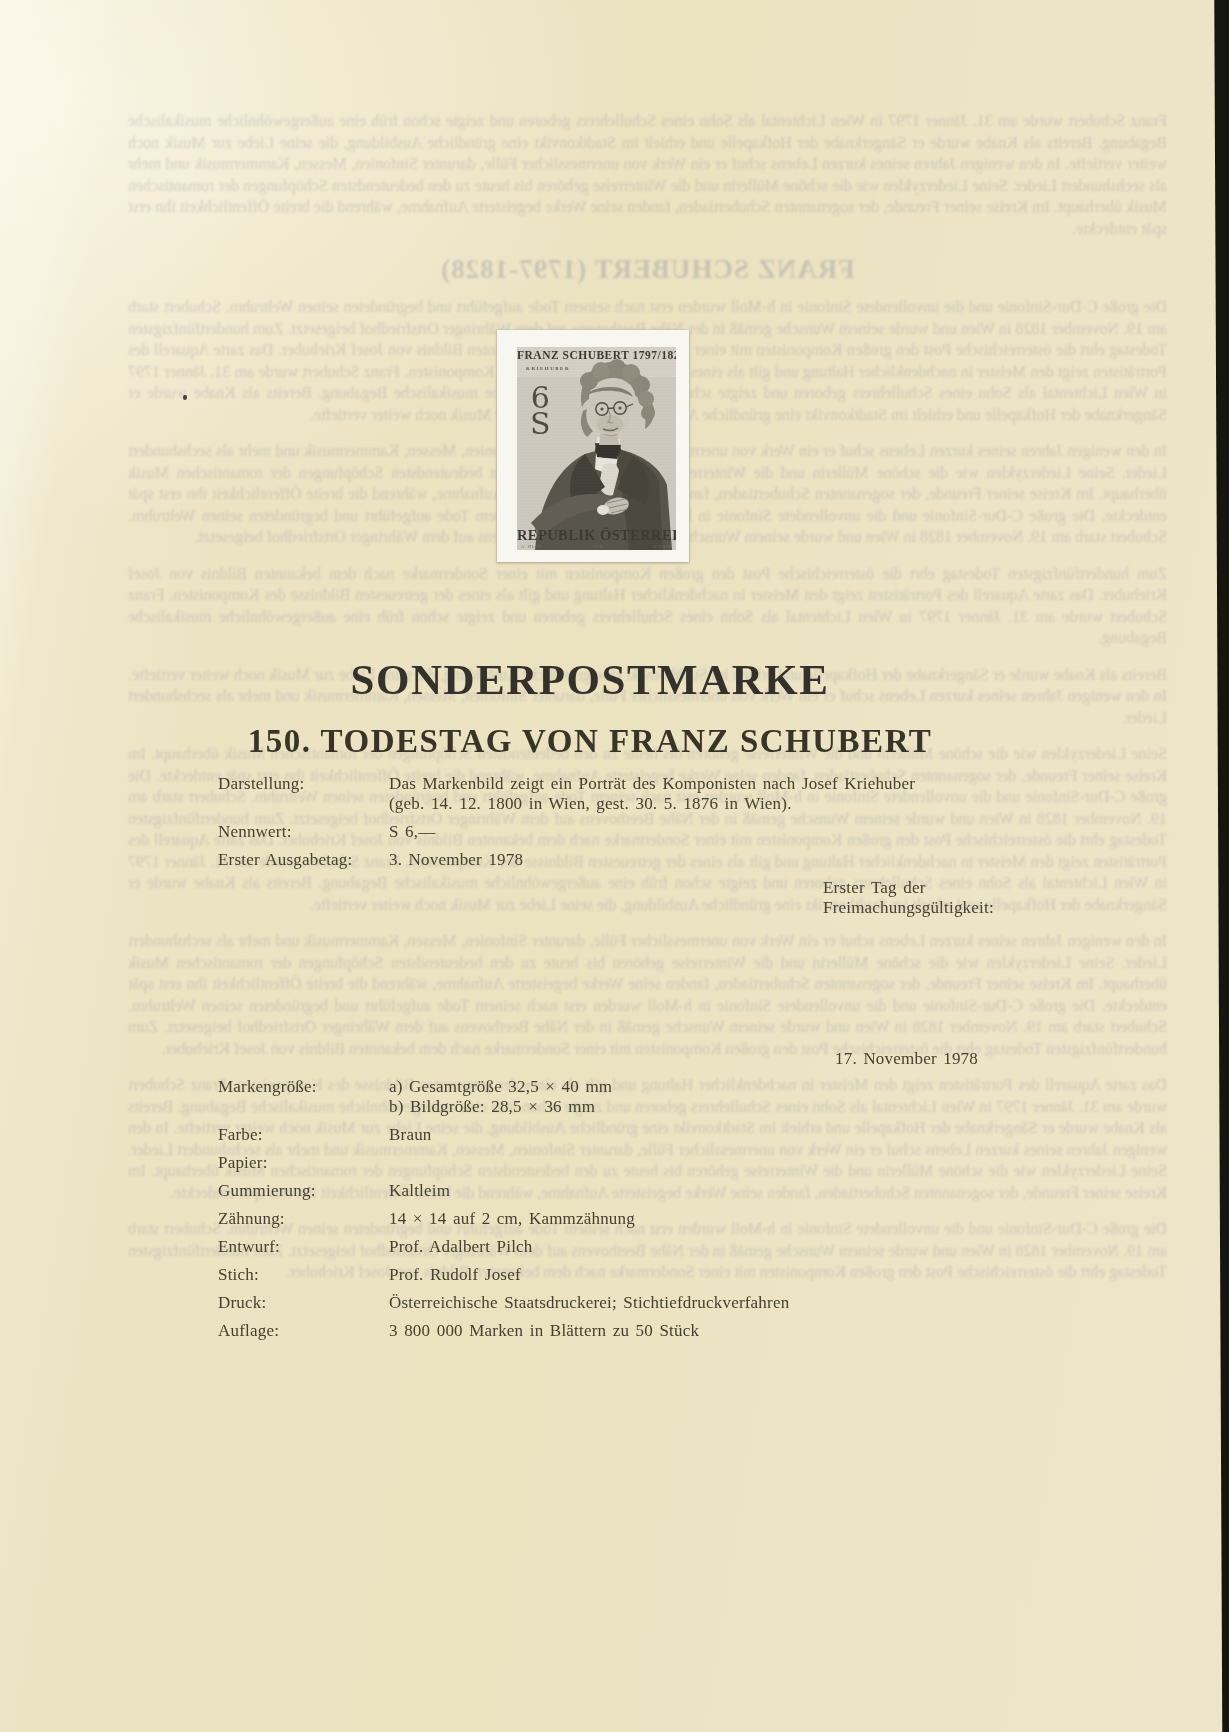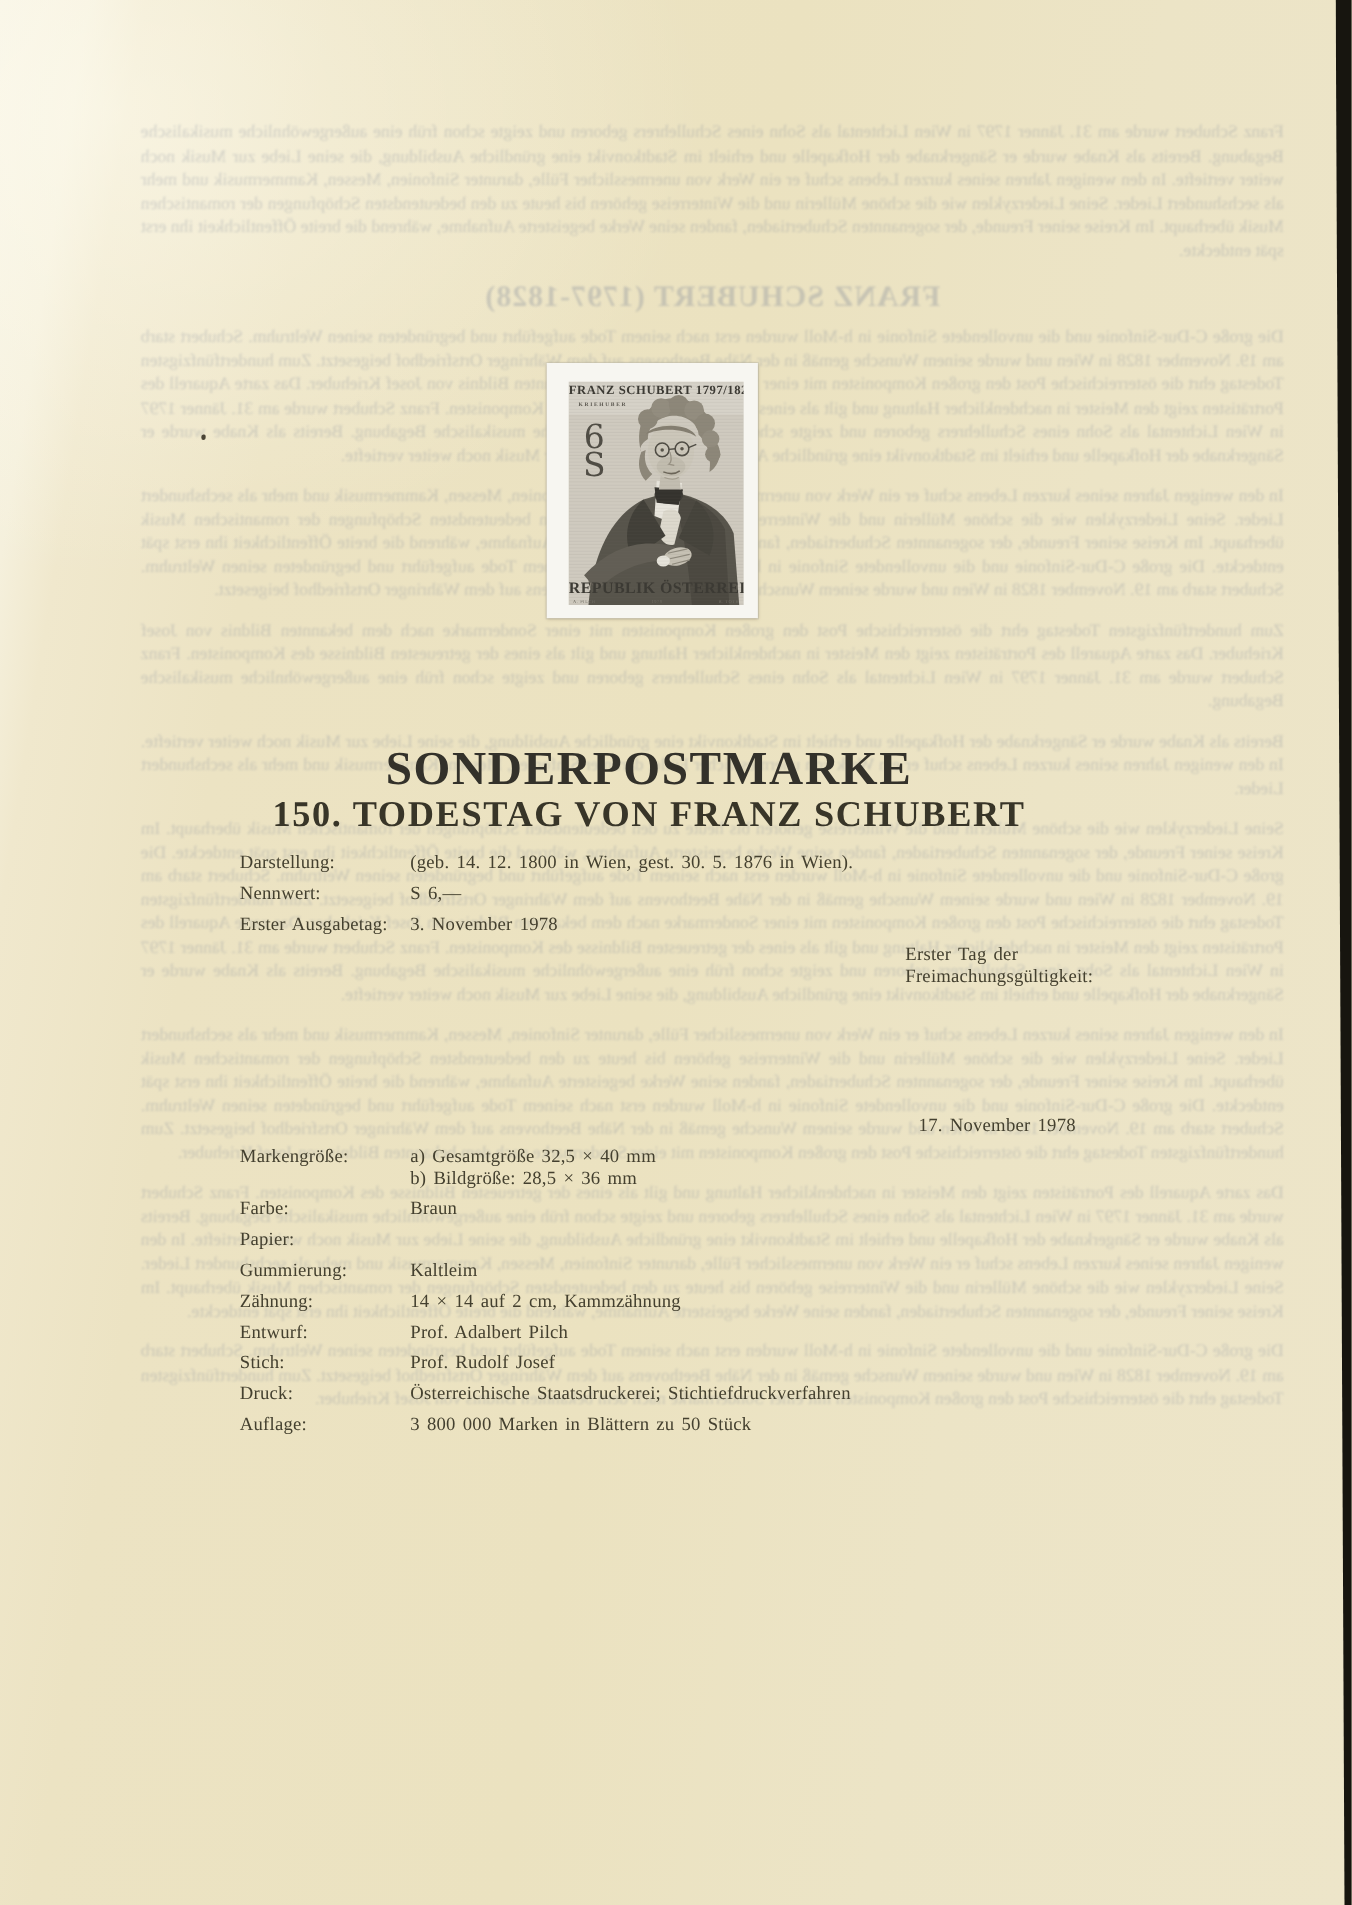--- a/index.html
+++ b/index.html
@@ -71,29 +71,29 @@
   .stamp-credits{
     position:absolute;left:4px;right:4px;bottom:1px;
     display:flex;justify-content:space-between;
     font-size:4px;letter-spacing:.5px;color:#716e64;
   }
   
   .content{position:absolute;left:0;top:0;right:0;z-index:4;color:#44402f;}
   .doc-title{
     position:absolute;left:170px;width:840px;top:655px;
     text-align:center;font-size:43px;font-weight:bold;letter-spacing:1.5px;
-    color:#33312a;white-space:nowrap;margin-top:20px;
+    color:#33312a;white-space:nowrap;
   }
   .doc-subtitle{
     position:absolute;left:170px;width:840px;top:723px;
     text-align:center;font-size:33px;font-weight:bold;letter-spacing:1.5px;
     color:#383528;white-space:nowrap;
   }
   .details{position:absolute;left:218px;top:774px;width:760px;}
-  .detail-row{display:flex;align-items:flex-start;margin-bottom:8px;}
+  .detail-row{display:flex;align-items:flex-start;margin-bottom:8px;gap:16px;}
   .detail-row.valign-bottom{align-items:flex-end;flex-direction:column;}
   .detail-label{width:155px;flex:0 0 155px;font-size:17px;line-height:20px;letter-spacing:.2px;word-spacing:2px;}
   .detail-value{flex:1;font-size:17px;line-height:20px;letter-spacing:.2px;word-spacing:2px;max-width:592px;}
   .speck{position:absolute;left:183px;top:395px;width:4px;height:5px;background:#4a4436;border-radius:50% 40% 60% 50%;z-index:3;}
 </style>
 </head>
 <body>
 
 <div class="page">
 
@@ -189,20 +189,21 @@
 
   <div class="content">
     <div class="doc-title">SONDERPOSTMARKE</div>
     <div class="doc-subtitle">150. TODESTAG VON FRANZ SCHUBERT</div>
     <div class="details">
         <div class="detail-row">
           <div class="detail-label">
             <div>Darstellung:</div>
           </div>
           <div class="detail-value">
+            <div>Das Markenbild zeigt ein Porträt des Komponisten nach Josef Kriehuber</div>
             <div>(geb. 14. 12. 1800 in Wien, gest. 30. 5. 1876 in Wien).</div>
           </div>
         </div>
         <div class="detail-row">
           <div class="detail-label">
             <div>Nennwert:</div>
           </div>
           <div class="detail-value">
             <div>S 6,—</div>
           </div>

